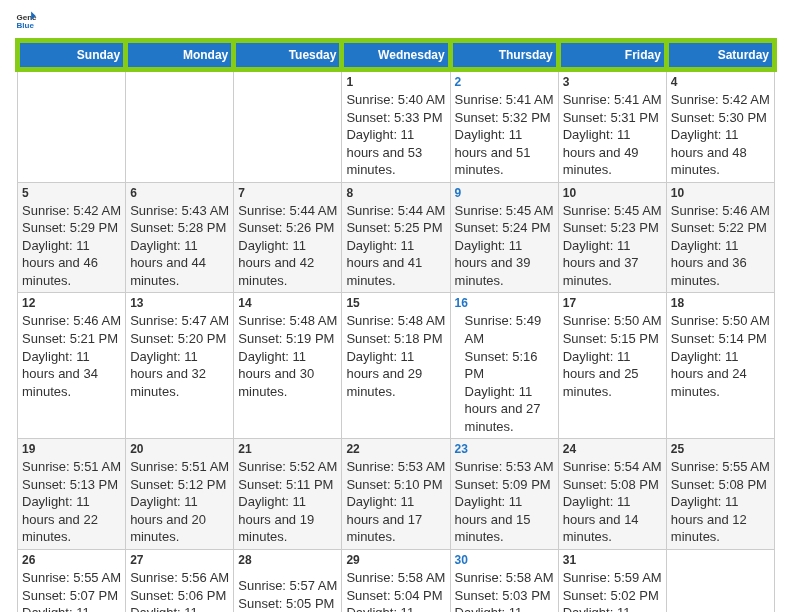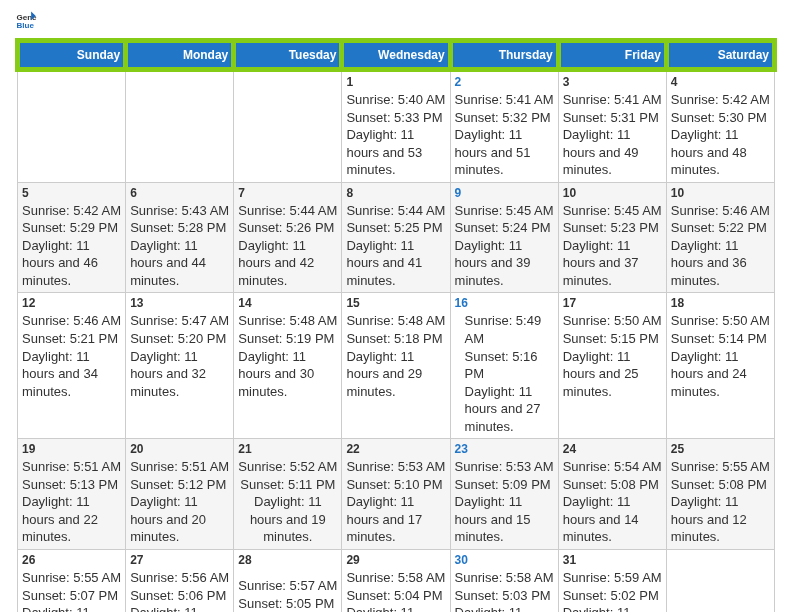--- a/index.html
+++ b/index.html
@@ -243,21 +243,21 @@
 Daylight: 11 hours and 22 minutes.</div>
           </td>
           <td>
             <span class="day-number">20</span>
             <div class="cell-info" style="white-space: pre-line;">Sunrise: 5:51 AM
 Sunset: 5:12 PM
 Daylight: 11 hours and 20 minutes.</div>
           </td>
           <td>
             <span class="day-number">21</span>
-            <div class="cell-info" style="white-space: pre-line; text-align: center;">Sunrise: 5:52 AM
+            <div class="cell-info" style="white-space: pre-line;">Sunrise: 5:52 AM
 Sunset: 5:11 PM
 Daylight: 11 hours and 19 minutes.</div>
           </td>
           <td>
             <span class="day-number">22</span>
             <div class="cell-info" style="white-space: pre-line;">Sunrise: 5:53 AM
 Sunset: 5:10 PM
 Daylight: 11 hours and 17 minutes.</div>
           </td>
           <td class="thursday">

